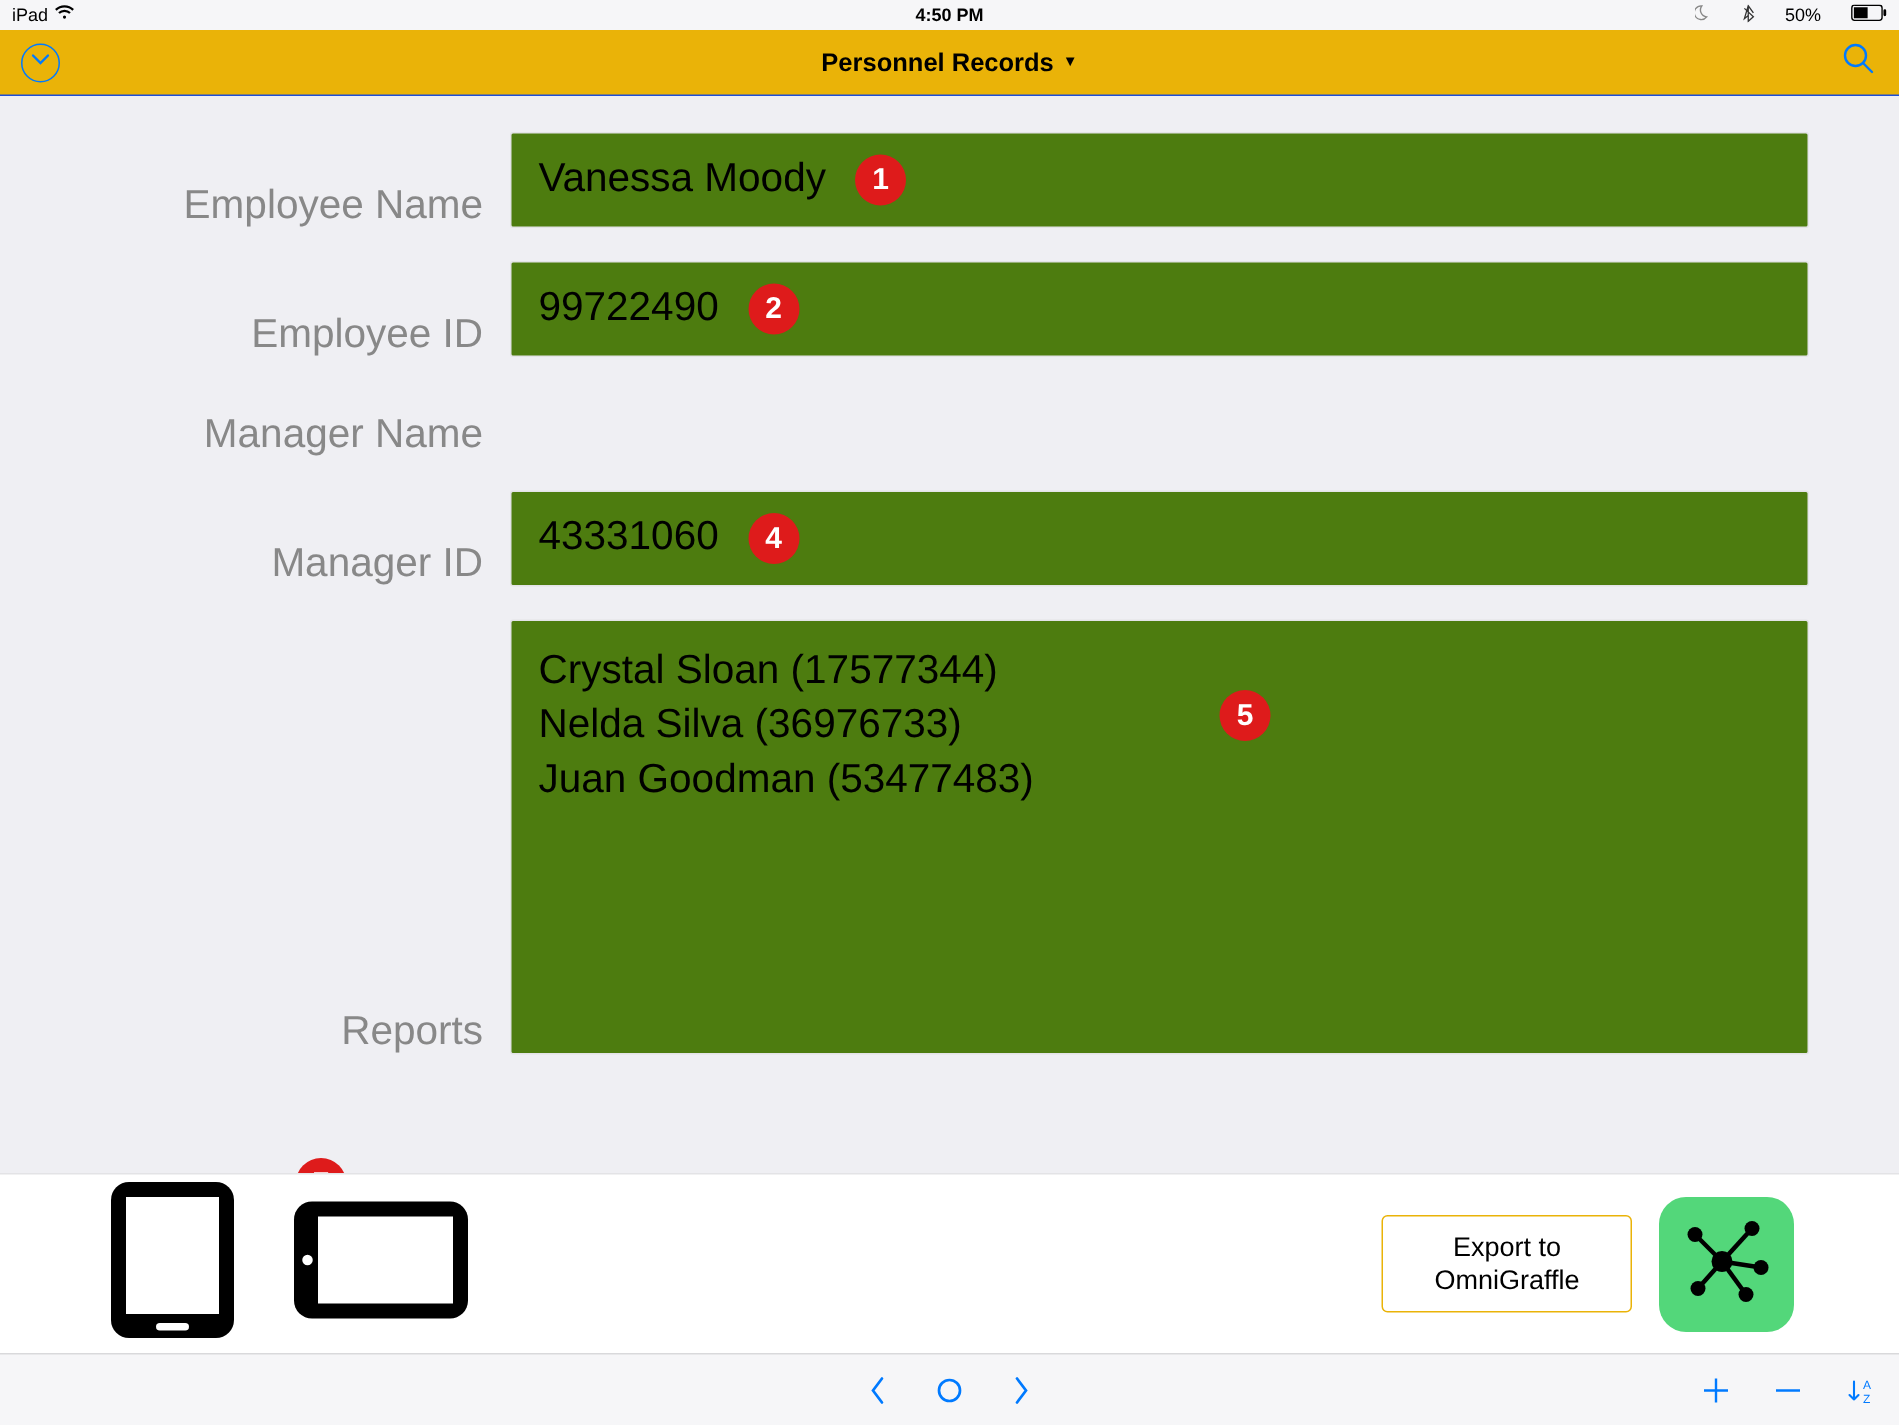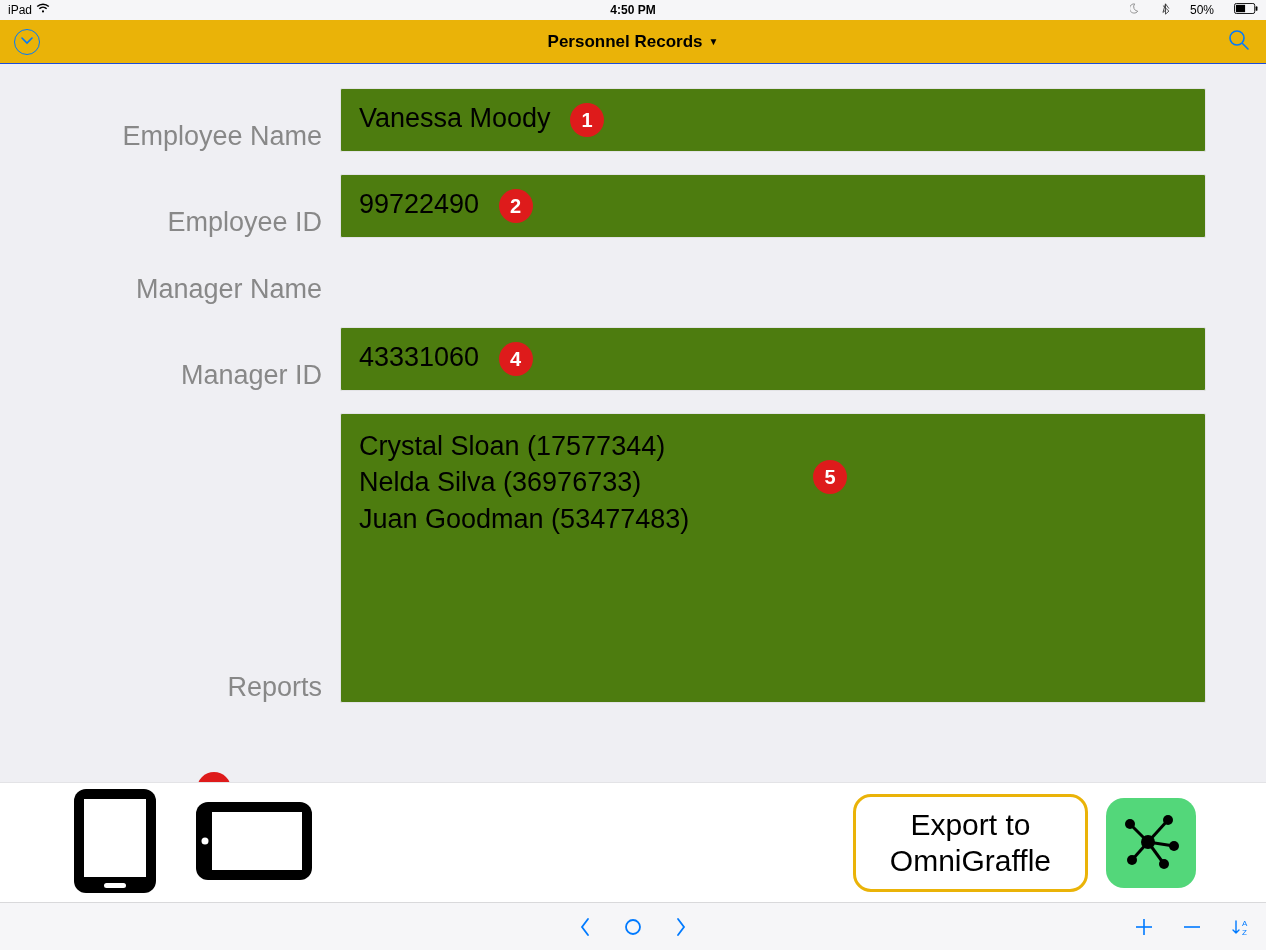--- a/index.html
+++ b/index.html
@@ -127,25 +127,25 @@
     }
     .device-icon-portrait svg { width: 90px; height: 108px; }
     .device-icon-landscape svg { width: 120px; height: 86px; }
     .export-area {
       display: flex;
       align-items: center;
       gap: 18px;
       position: relative;
     }
     .export-btn {
-      border: 3px solid #eab308;
+      border: 1px solid #eab308;
       background: #fff;
-      border-radius: 18px;
+      border-radius: 4px;
       padding: 10px 34px;
-      font-size: 30px;
+      font-size: 18px;
       text-align: center;
       line-height: 1.2;
       cursor: pointer;
       color: #000;
     }
     .og-icon {
       width: 90px; height: 90px;
       background: #53d77a;
       border-radius: 18px;
       display: flex;

